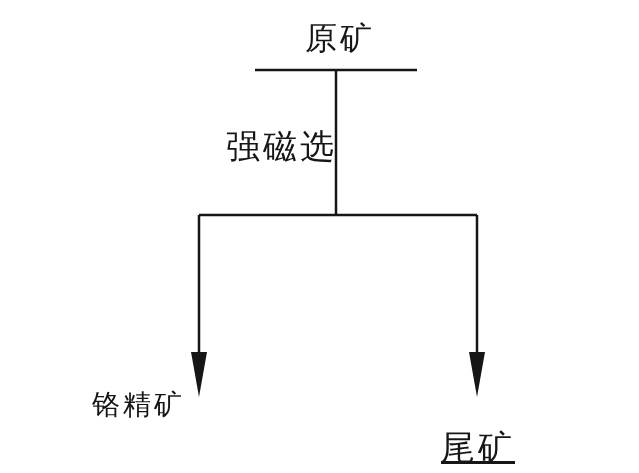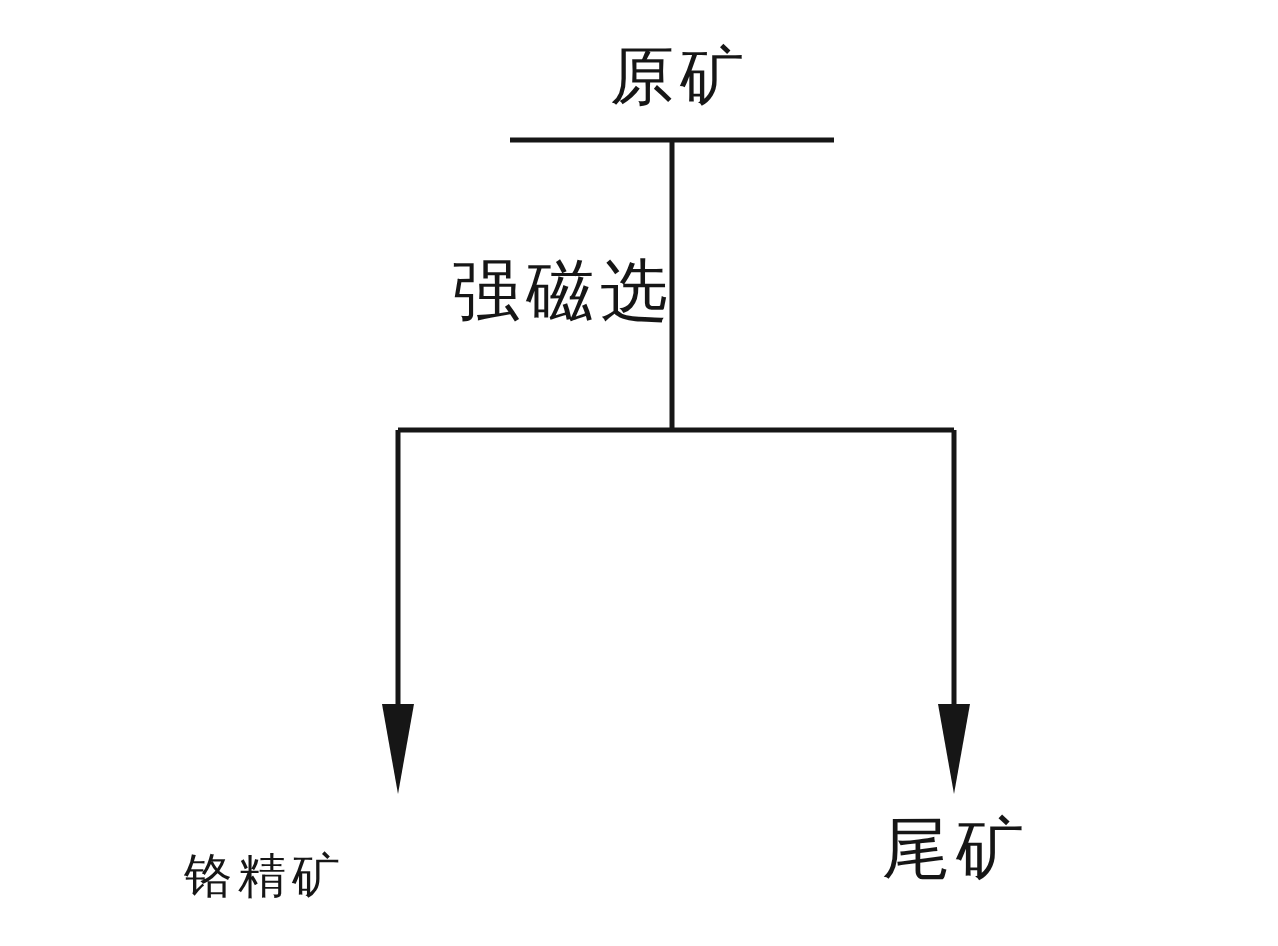--- a/index.html
+++ b/index.html
@@ -37,28 +37,28 @@
     font-size: 32px;
   }
   .label-process {
     left: 226px;
     top: 132px;
     font-size: 34px;
     font-family: Liberation Mono, monospace;
   }
   .label-concentrate {
     left: 92px;
-    top: 429px;
-    font-size: 24px;
-    font-family: Liberation Mono, monospace;
+    top: 391px;
+    font-size: 28px;
   }
   .label-tailings {
     left: 441px;
-    top: 408px;
+    top: 430px;
     font-size: 34px;
+    text-decoration: underline;
   }
 </style>
 </head>
 <body>
 
 <div class="canvas">
 
   <svg class="diagram-svg" viewBox="0 0 639 473" xmlns="http://www.w3.org/2000/svg">
 
     <line x1="255" y1="70" x2="417" y2="70" stroke="#161616" stroke-width="2.5"></line>

